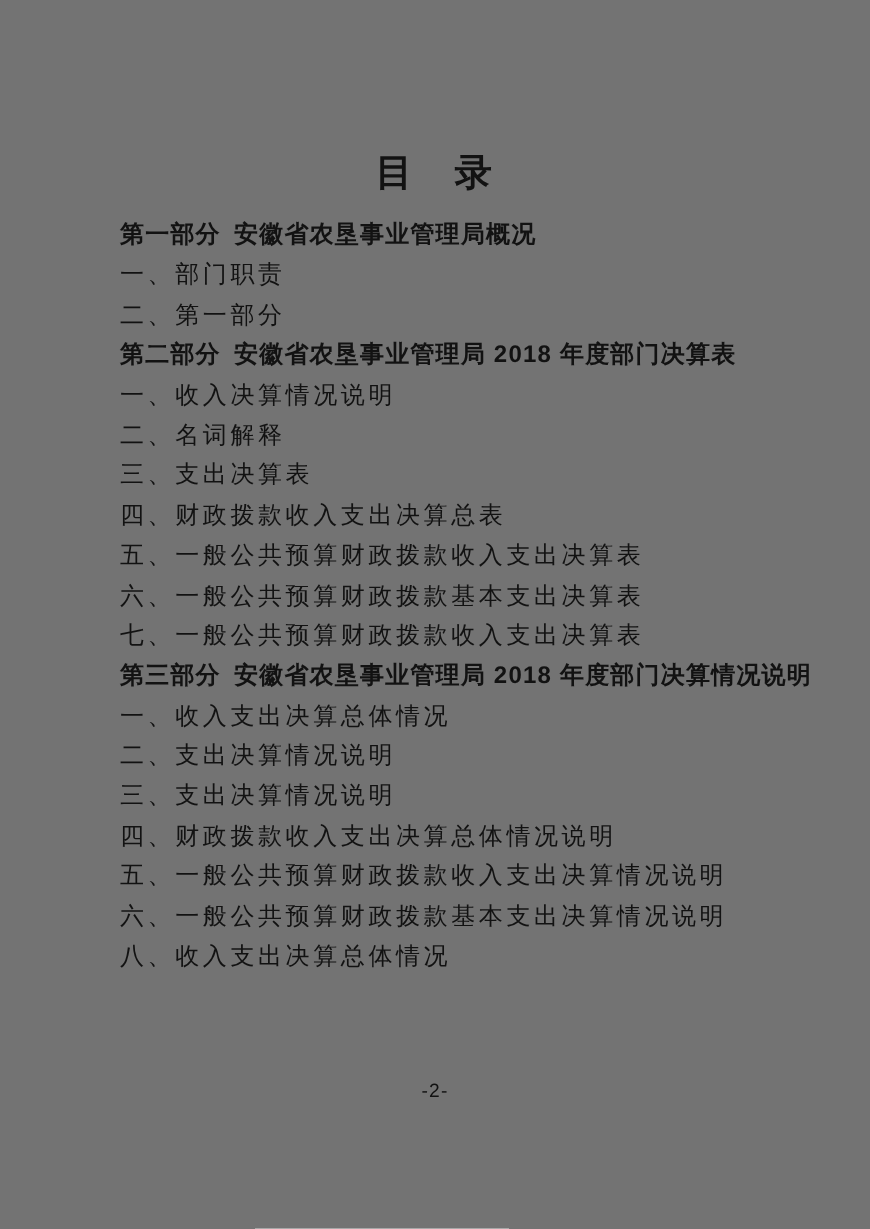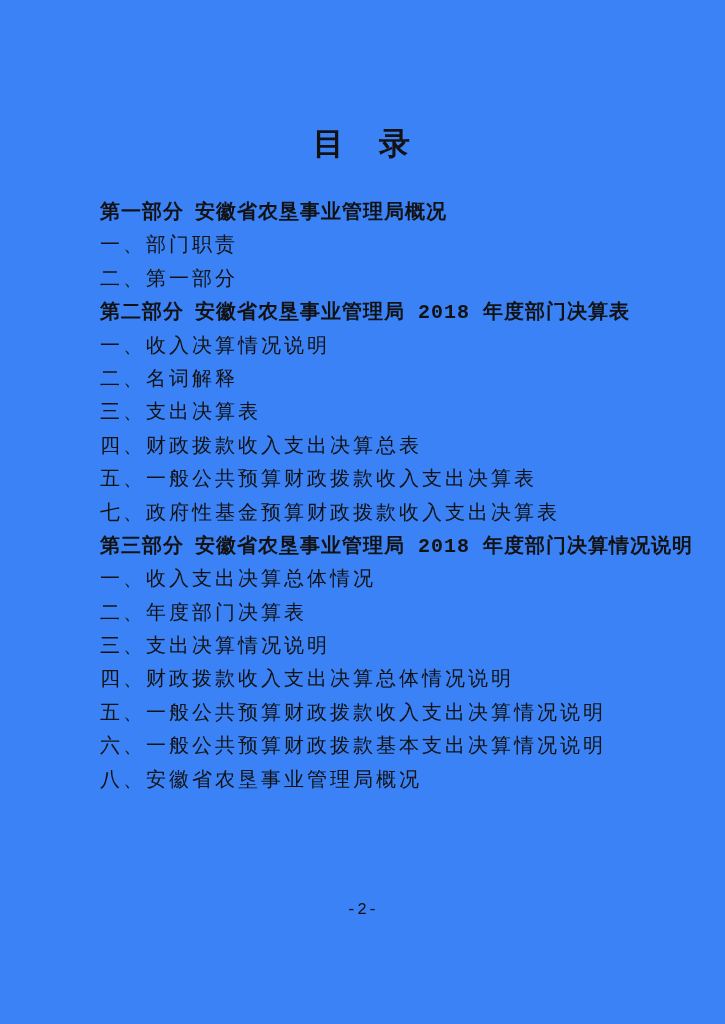--- a/index.html
+++ b/index.html
@@ -1,39 +1,39 @@
 <!DOCTYPE html>
 <html><head>
 <meta charset="utf-8">
 <style>
   * { margin: 0; padding: 0; box-sizing: border-box; }
   html, body { background: #ffffff; }
   .page {
     position: relative;
     width: 725px;
     height: 1024px;
-    background: #3b82f6;
+    background: #737373;
     color: #121212;
-    font-family: Liberation Mono, monospace;
+    font-family: Liberation Sans, sans-serif;
     overflow: hidden;
   }
   .doc-title {
     position: absolute;
     top: 123px;
     left: 0;
     width: 100%;
     text-align: center;
     font-size: 31px;
     font-weight: 700;
     letter-spacing: 2px;
     white-space: pre;
   }
   .toc {
     position: absolute;
-    top: 196px;
+    top: 180px;
     left: 100px;
     right: 90px;
   }
   .toc-row {
     height: 33.4px;
     line-height: 33.4px;
     font-size: 20px;
     letter-spacing: 3px;
     white-space: pre;
   }
@@ -62,26 +62,27 @@
   <div class="toc">
     <div class="toc-row header">第一部分 安徽省农垦事业管理局概况</div>
     <div class="toc-row">一、部门职责</div>
     <div class="toc-row">二、第一部分</div>
     <div class="toc-row header">第二部分 安徽省农垦事业管理局 2018 年度部门决算表</div>
     <div class="toc-row">一、收入决算情况说明</div>
     <div class="toc-row">二、名词解释</div>
     <div class="toc-row">三、支出决算表</div>
     <div class="toc-row">四、财政拨款收入支出决算总表</div>
     <div class="toc-row">五、一般公共预算财政拨款收入支出决算表</div>
-    <div class="toc-row">七、政府性基金预算财政拨款收入支出决算表</div>
+    <div class="toc-row">六、一般公共预算财政拨款基本支出决算表</div>
+    <div class="toc-row">七、一般公共预算财政拨款收入支出决算表</div>
     <div class="toc-row header">第三部分 安徽省农垦事业管理局 2018 年度部门决算情况说明</div>
     <div class="toc-row">一、收入支出决算总体情况</div>
-    <div class="toc-row">二、年度部门决算表</div>
+    <div class="toc-row">二、支出决算情况说明</div>
     <div class="toc-row">三、支出决算情况说明</div>
     <div class="toc-row">四、财政拨款收入支出决算总体情况说明</div>
     <div class="toc-row">五、一般公共预算财政拨款收入支出决算情况说明</div>
     <div class="toc-row">六、一般公共预算财政拨款基本支出决算情况说明</div>
-    <div class="toc-row">八、安徽省农垦事业管理局概况</div>
+    <div class="toc-row">八、收入支出决算总体情况</div>
   </div>
 
   <div class="page-number">-2-</div>
 
 </div>
 
 </body></html>

